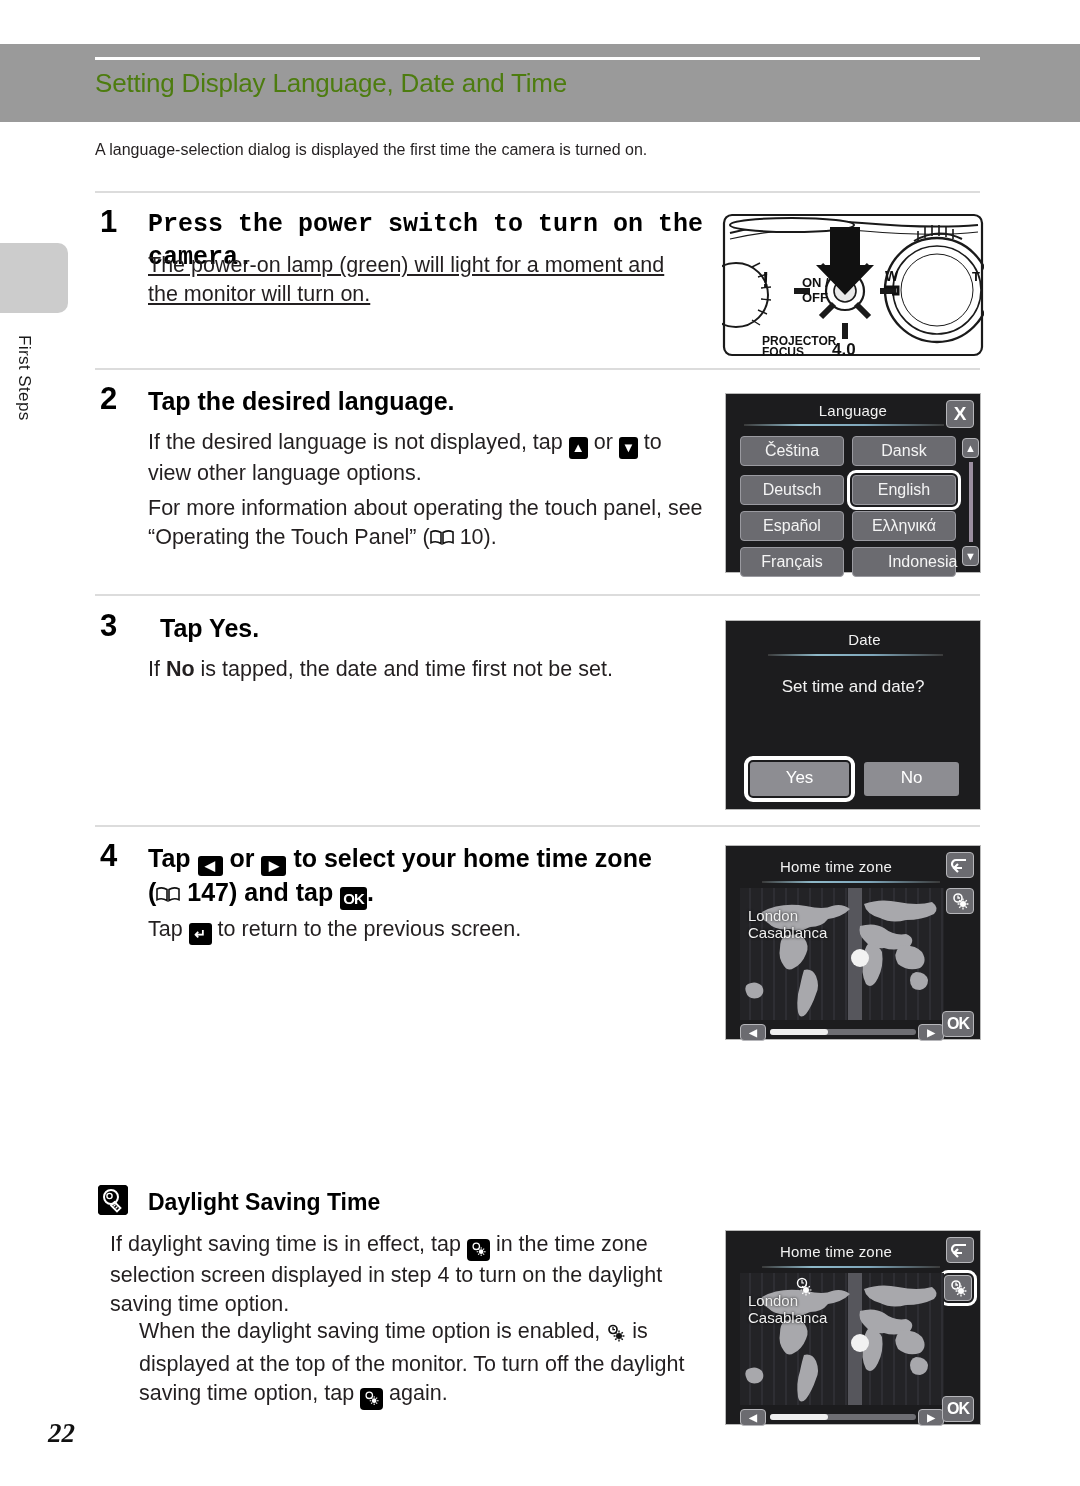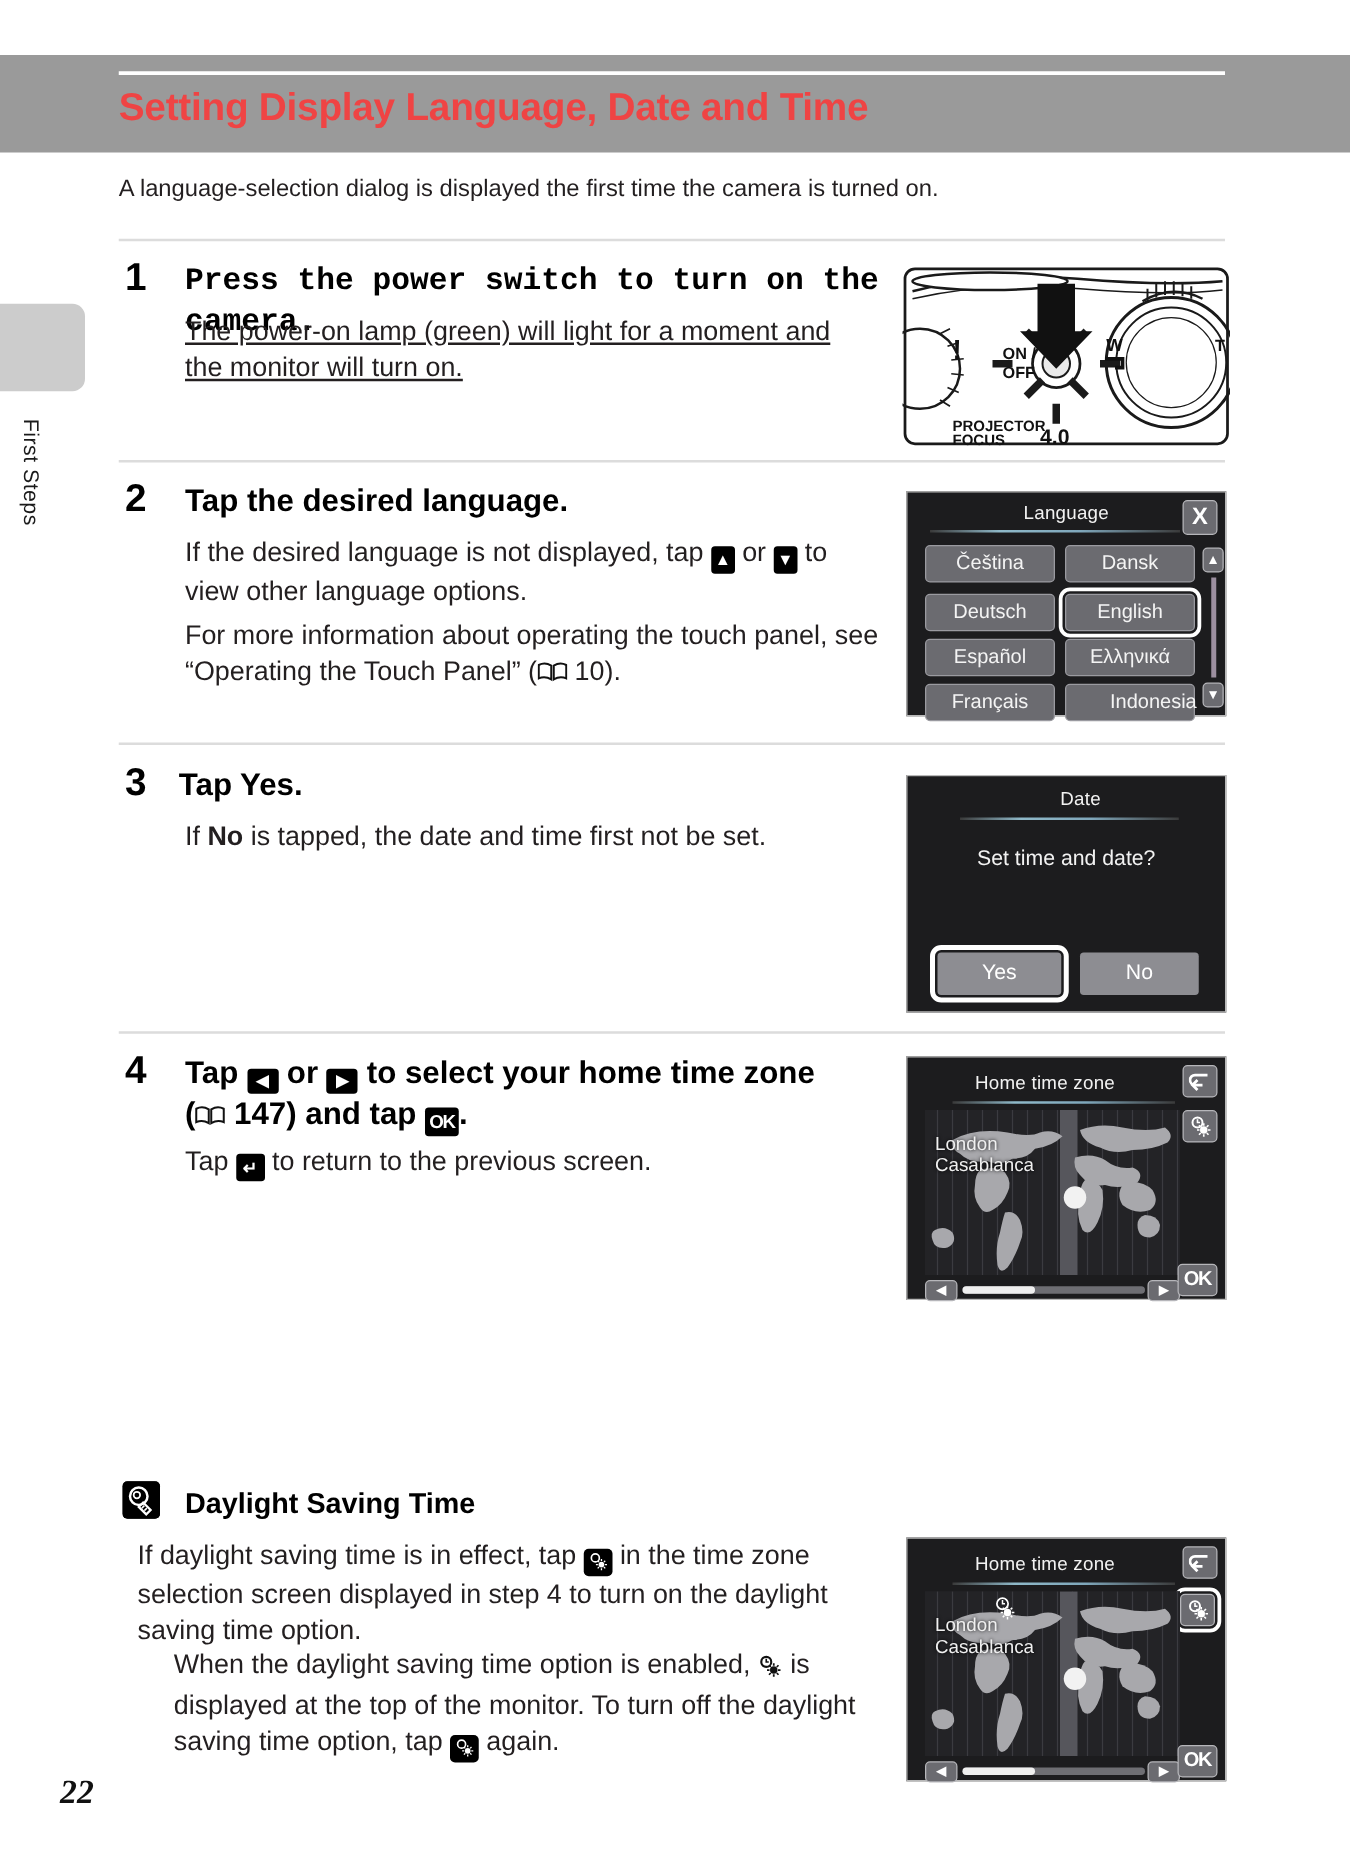--- a/index.html
+++ b/index.html
@@ -15,40 +15,40 @@
   .header-band {
     position: absolute; left: 0; top: 44px; width: 1080px; height: 78px;
     background: #9a9a9a;
   }
   .header-rule {
     position: absolute; left: 95px; top: 57px; width: 885px; height: 3px;
     background: #ffffff;
   }
   .header-title {
     position: absolute; left: 95px; top: 68px; width: 900px;
-    font-size: 31px; font-weight: bold; color: #ef4444;
+    font-size: 26px; font-weight: normal; color: #4d7c0f;
     letter-spacing: -0.2px; white-space: nowrap;
   }
 
   
   .side-tab-block {
     position: absolute; left: -12px; top: 243px; width: 80px; height: 70px;
     background: #cccccc; border-radius: 10px;
   }
   .side-tab-text {
     position: absolute; left: 14px; top: 335px;
     font-size: 17px; color: #1a1a1a; white-space: nowrap;
     writing-mode: vertical-rl; text-orientation: mixed;
     letter-spacing: 0.4px;
   }
 
   
   .intro {
     position: absolute; left: 95px; top: 140px; width: 890px;
-    font-size: 19px; color: #231f20; line-height: 1.3;
+    font-size: 16px; color: #231f20; line-height: 1.3;
   }
 
   
   .divider {
     position: absolute; left: 95px; width: 885px; height: 2px;
     background: #dcdcdc;
   }
   .step-num {
     position: absolute; font-size: 31px; font-weight: bold; color: #000;
   }
@@ -244,21 +244,21 @@
     <div class="lang-btn" style="left:14px; top:153px; width:104px;">Français</div>
     <div class="lang-btn" style="left:126px; top:153px; width:104px;padding-left:35px;">Indonesia</div>
 
     <div class="sq-btn" style="left:236px; top:44px; width:17px; height:20px; font-size:11px; line-height:18px;">▲</div>
     <div class="scroll-track" style="left:243px; top:68px; height:80px;"></div>
     <div class="sq-btn" style="left:236px; top:152px; width:17px; height:20px; font-size:11px; line-height:18px;">▼</div>
   </div>
 
   <div class="divider" style="top:594px;"></div>
   <div class="step-num" style="left:100px; top:608px;">3</div>
-  <div class="step-title" style="left:143px; top:612px; width:560px;">
+  <div class="step-title" style="left:160px; top:612px; width:560px;">
     <span>Tap </span><span class="b">Yes</span><span>.</span>
   </div>
   <div class="step-body" style="left:148px; top:655px; width:560px;">
     <span>If </span><span class="b">No</span><span> is tapped, the date and time first not be set.</span>
   </div>
 
   <div class="lcd" style="left:725px; top:620px; width:256px; height:190px;">
     <div class="lcd-title" style="top:10px;padding-left:23px;">Date</div>
     <div class="lcd-rule" style="left:42px; top:33px; width:175px;"></div>
     <div class="dlg-msg" style="top:56px;">Set time and date?</div>

